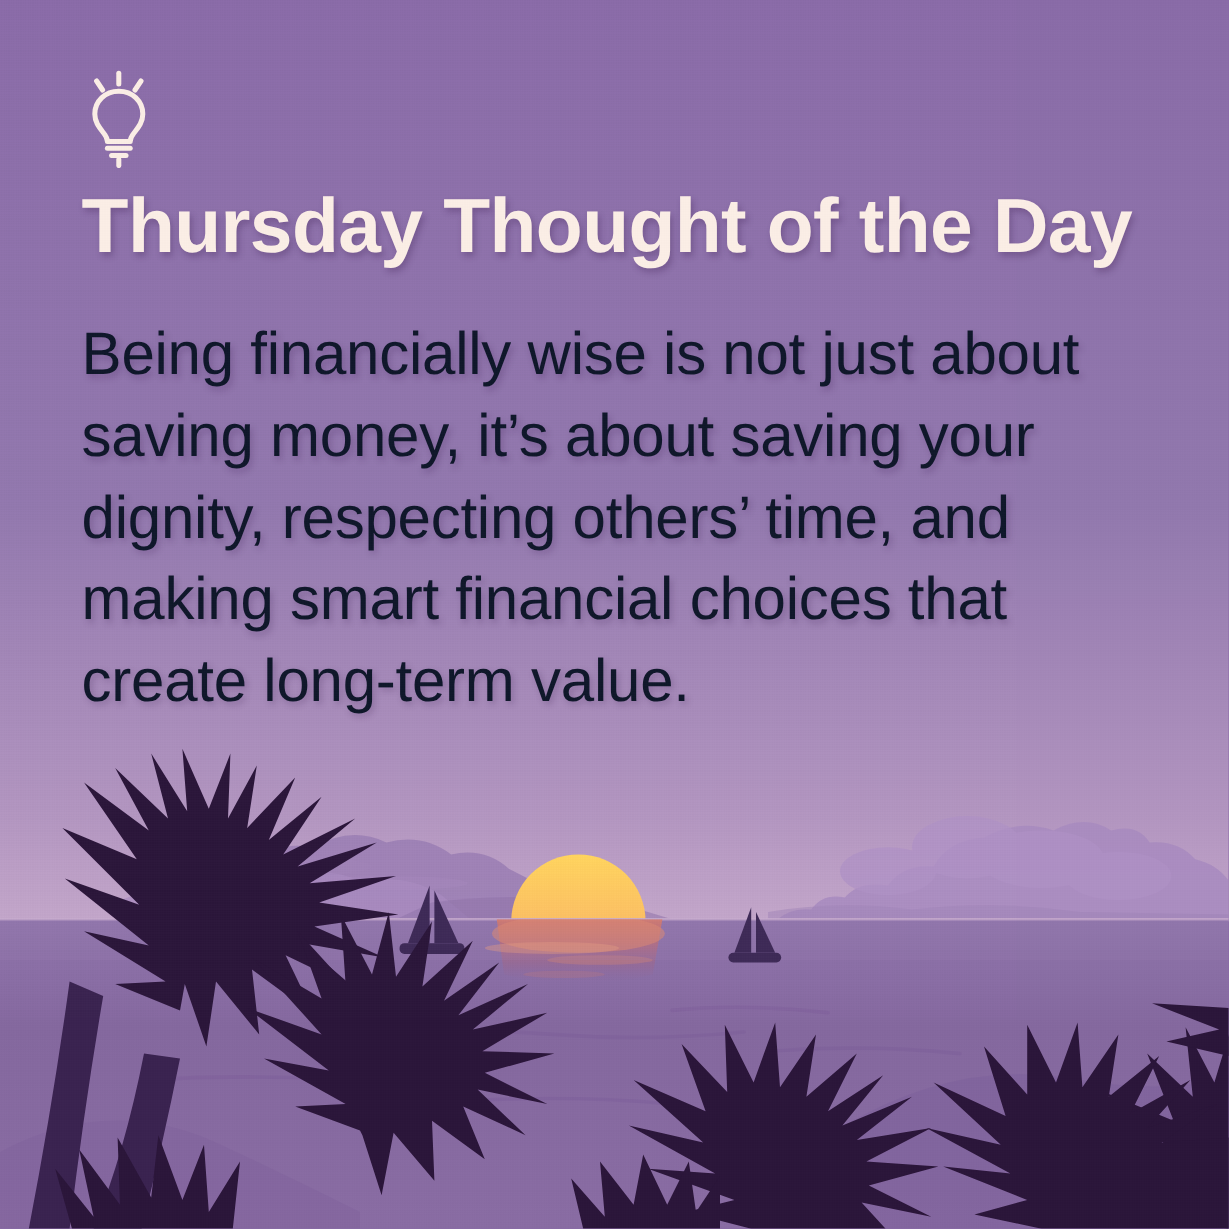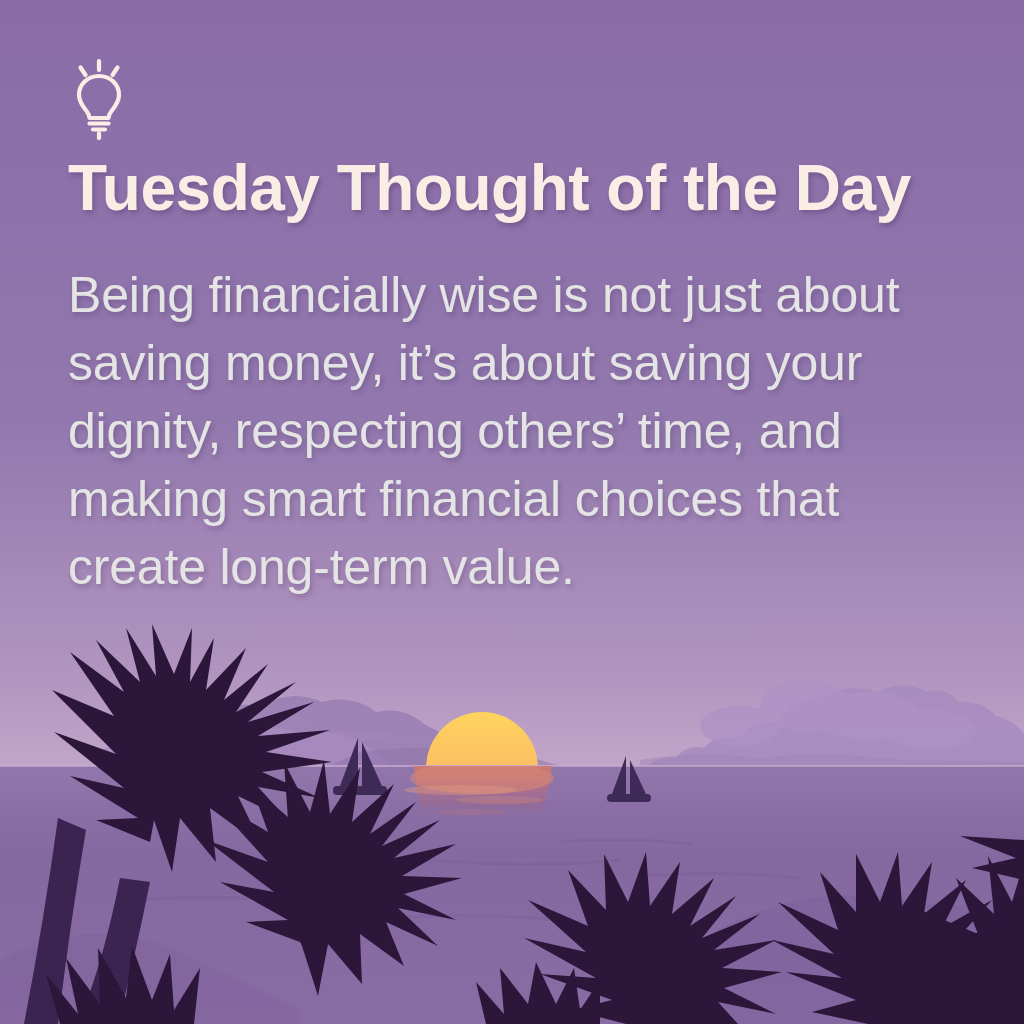--- a/index.html
+++ b/index.html
@@ -33,21 +33,21 @@
     color:#fbeee6;
     letter-spacing:-0.5px;
     line-height:1.08;
     text-shadow:2px 3px 5px rgba(60,30,80,0.30);
     white-space:nowrap;
   }
   #body-text {
     margin-top:38px;
     font-size:50px;
     font-weight:normal;
-    color:#e5e5e5;
+    color:#0f172a;
     line-height:1.36;
     letter-spacing:-0.2px;
     max-width:925px;
     text-shadow:2px 3px 5px rgba(60,30,80,0.26);
   }
   .grain {
     position:absolute; inset:0;
     pointer-events:none;
     opacity:0.16;
     z-index:6;
@@ -223,19 +223,19 @@
         <path d="M31 18 C19.5 18 11 26.5 11 37 C11 44 15 48.5 18.5 53 C20.5 55.5 21.5 57.5 21.5 60 L40.5 60 C40.5 57.5 41.5 55.5 43.5 53 C47 48.5 51 44 51 37 C51 26.5 42.5 18 31 18 Z"></path>
         <line x1="21.5" y1="65.5" x2="40.5" y2="65.5"></line>
         <line x1="25" y1="71.5" x2="37" y2="71.5"></line>
         <line x1="31" y1="75" x2="31" y2="80"></line>
         <line x1="31" y1="3" x2="31" y2="12"></line>
         <line x1="12.5" y1="9.5" x2="17.5" y2="17"></line>
         <line x1="49.5" y1="9.5" x2="44.5" y2="17"></line>
       </svg>
     </div>
 
-    <h1 id="title">Tuesday Thought of the Day</h1>
+    <h1 id="title">Thursday Thought of the Day</h1>
 
     <p id="body-text">Being financially wise is not just about saving money, it’s about saving your dignity, respecting others’ time, and making smart financial choices that create long-term value.</p>
   </div>
 
   <div class="grain"></div>
 </div>
 
 </body></html>

